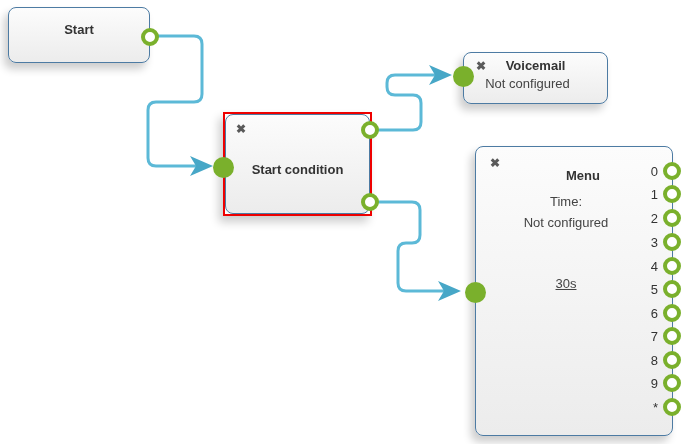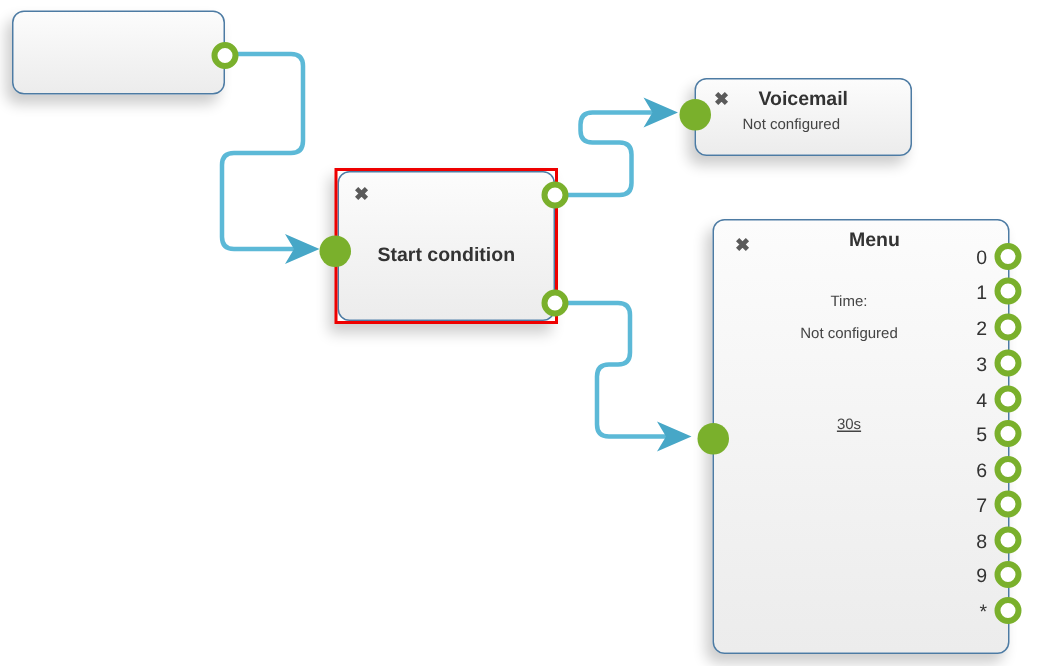--- a/index.html
+++ b/index.html
@@ -31,21 +31,21 @@
   }
   .group{position:absolute;z-index:2;box-shadow:-4px 6px 9px rgba(0,0,0,0.20);}
   .group .node{position:absolute;inset:2px;box-shadow:none;}
   .sel-ring{position:absolute;inset:0;border:2px solid var(--selection-red,#ee0000);pointer-events:none;z-index:4;}
   .node-title{
     position:absolute;left:0;right:0;text-align:center;
     font-size:13px;font-weight:bold;color:var(--title-text,#333);line-height:16px;
   }
   .node-text{
     position:absolute;left:0;right:16px;text-align:center;
-    font-size:10px;color:var(--body-text,#444);line-height:16px;
+    font-size:13px;color:var(--body-text,#444);line-height:16px;
   }
   .close-btn{
     position:absolute;font-size:12px;line-height:12px;font-weight:bold;
     color:var(--close-icon,#5a5a5a);cursor:pointer;z-index:5;
   }
   .endpoint{display:inline-block;box-sizing:border-box;border-radius:50%;z-index:6;}
   .endpoint.ring{
     width:18px;height:18px;border:4px solid var(--endpoint-green,#7ab02c);background:#fff;cursor:crosshair;
   }
   .endpoint.dot{
@@ -75,20 +75,21 @@
       <path class="wire" d="M 370 130 L 413 130 Q 421 130 421 122 L 421 103 Q 421 95 413 95 L 395 95 Q 387 95 387 87 L 387 83 Q 387 75 395 75 L 437 75"></path>
       <polygon class="arrowhead" points="452,75 429,65 435,75 429,85"></polygon>
     </g>
     <g>
       <path class="wire" d="M 370 202 L 412 202 Q 420 202 420 210 L 420 235 Q 420 243 412 243 L 406 243 Q 398 243 398 251 L 398 283 Q 398 291 406 291 L 446 291"></path>
       <polygon class="arrowhead" points="461,291 438,281 444,291 438,301"></polygon>
     </g>
   </svg>
 
   <div class="node" style="left:8px;top:7px;width:142px;height:56px;">
+    <div class="node-title" style="top:14px;">Start</div>
     <span class="endpoint ring" style="left:132px;top:20px;"></span>
   </div>
 
   <div class="group" style="left:223px;top:112px;width:149px;height:104px;">
     <div class="node">
       <span class="close-btn" style="left:10px;top:8px;">✖</span>
       <div class="node-title" style="top:47px;">Start condition</div>
     </div>
     <span class="port-label" style="right:18px;top:10px;">True</span>
     <span class="port-label" style="right:18px;top:82px;">False</span>
@@ -100,21 +101,21 @@
 
   <div class="node" style="left:463px;top:52px;width:145px;height:52px;">
     <span class="close-btn" style="left:12px;top:7px;">✖</span>
     <div class="node-title" style="top:5px;">Voicemail</div>
     <div class="node-text" style="top:23px;">Not configured</div>
     <span class="endpoint dot" style="left:-11px;top:13px;"></span>
   </div>
 
   <div class="node" style="left:475px;top:146px;width:198px;height:290px;">
     <span class="close-btn" style="left:14px;top:10px;">✖</span>
-    <div class="node-title" style="top:5px;padding-left:18px;">Menu</div>
+    <div class="node-title" style="top:21px;padding-left:18px;">Menu</div>
     <div class="node-text" style="top:47px;">Time:</div>
     <div class="node-text" style="top:68px;">Not configured</div>
     <div class="node-text" style="top:129px;text-decoration:underline;">30s</div>
     <span class="endpoint dot" style="left:-11px;top:135px;"></span>
 
     <div class="mport" style="top:15px">
       <span class="mport-label">0</span>
       <span class="endpoint ring"></span>
     </div>
     <div class="mport" style="top:38px">

